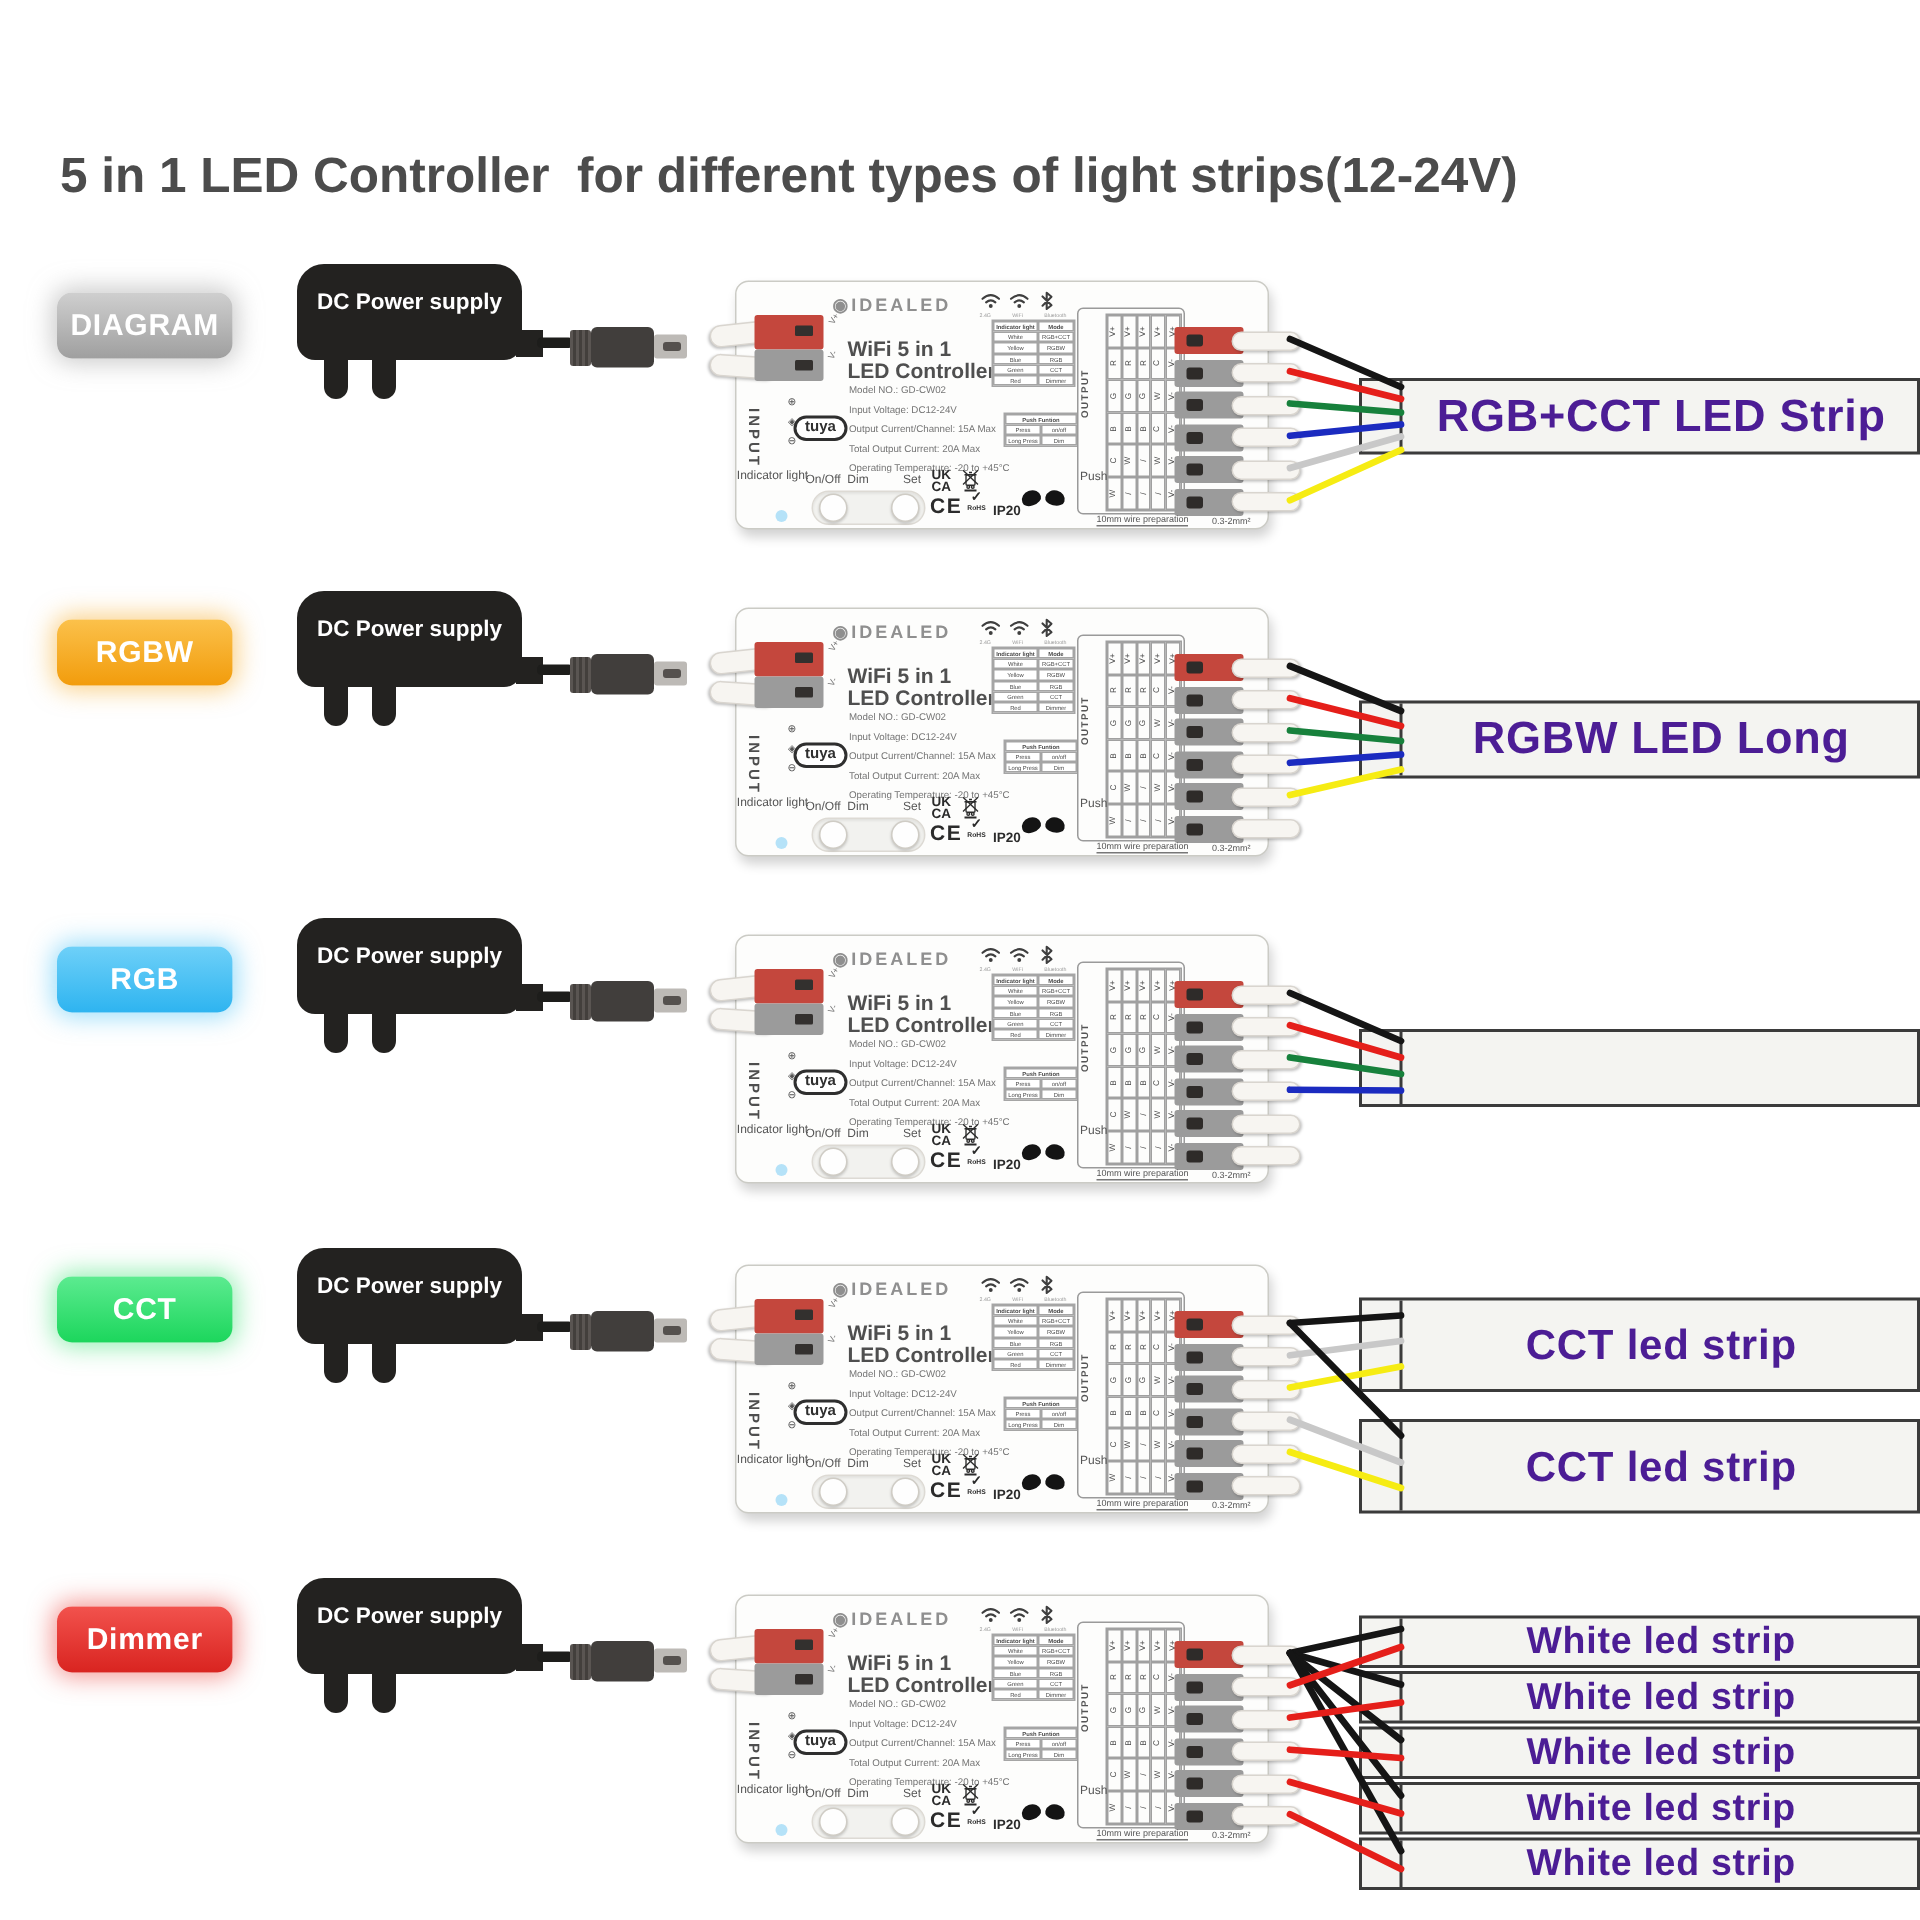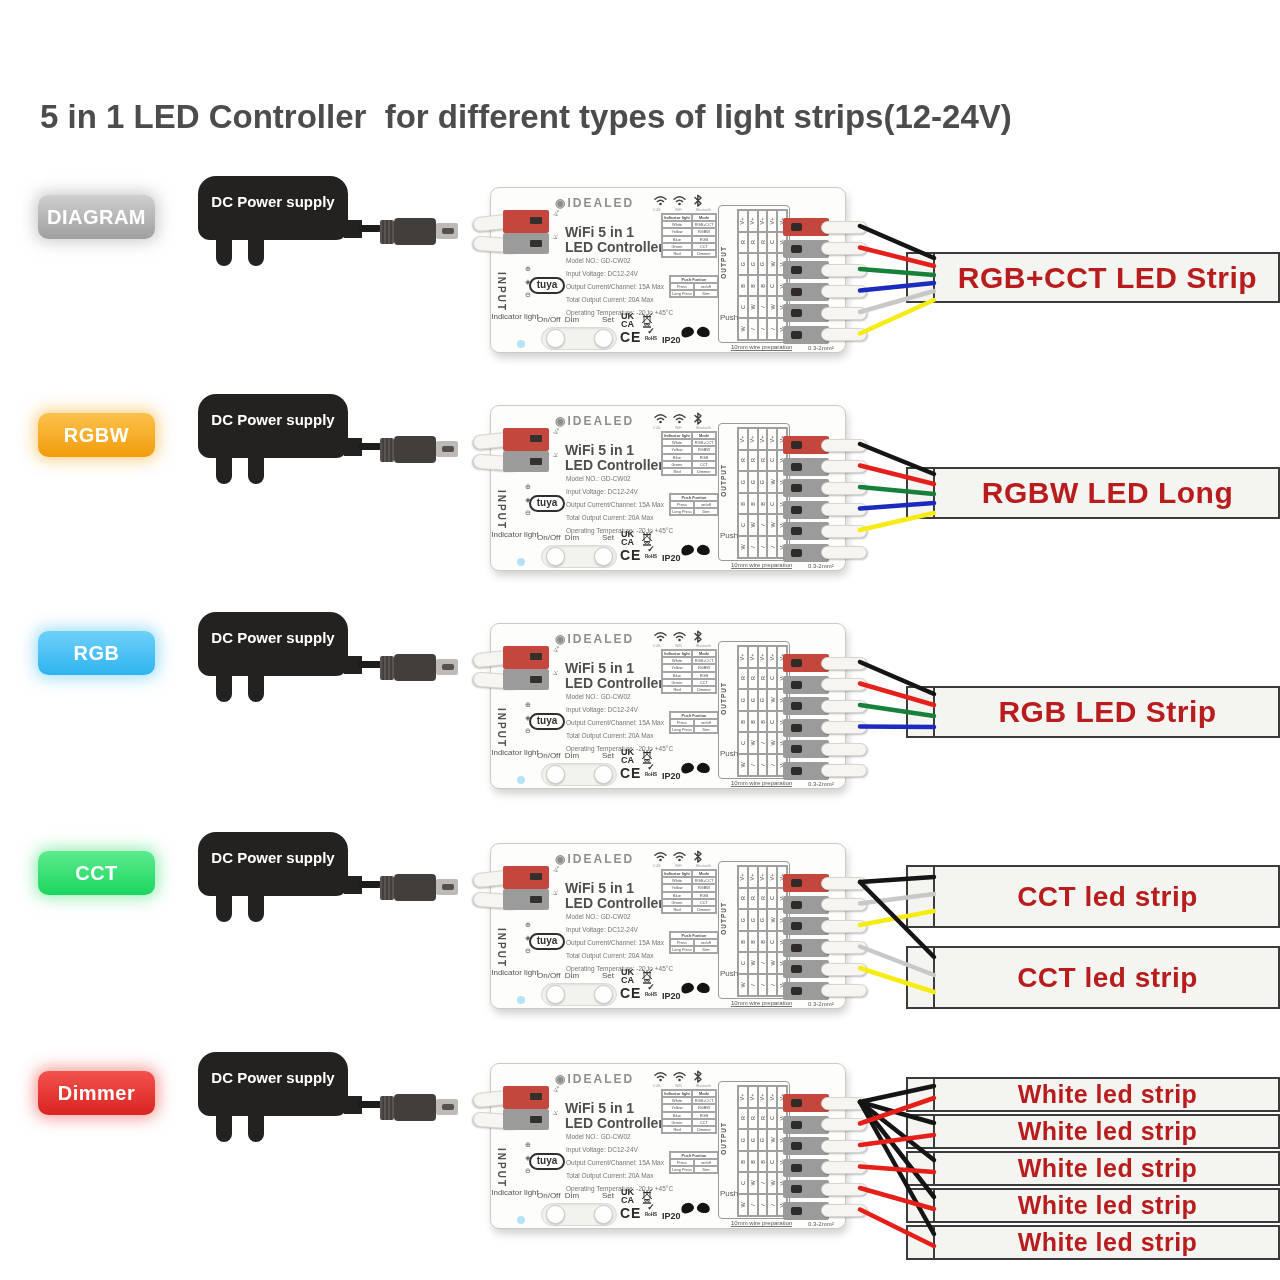--- a/index.html
+++ b/index.html
@@ -84,21 +84,21 @@
   .pbtn { position:absolute; width:13px; height:10px; background:#141414; border-radius:50% 50% 55% 45%/60% 60% 45% 40%; }
   .pb1 { left:190px; top:139px; transform:rotate(-18deg); }
   .pb2 { left:206px; top:139px; transform:rotate(14deg); }
   .wireprep { position:absolute; left:240px; top:156px; font-size:6px; color:#555; border-bottom:0.5px solid #777; }
   .wiresize { position:absolute; left:317px; top:157px; font-size:6px; color:#555; }
 
   
   .strip { position:absolute; left:906px; width:374px; background:#f4f4f1; border:2px solid #3b3b3b; }
   .strip-conn { position:absolute; left:0; top:0; bottom:0; width:27px; border-right:2px solid #3b3b3b; }
   .strip-label { position:absolute; left:29px; right:0; top:0; bottom:0; display:flex; align-items:center; justify-content:center;
-                 font-weight:700; color:#b91c1c; letter-spacing:.5px; }
+                 font-weight:700; color:#4c1d95; letter-spacing:.5px; }
 
   #wires { position:absolute; left:0; top:0; z-index:5; pointer-events:none; }
 </style>
 </head>
 <body>
 
 <div id="page">
   <div class="subtitle">5 in 1 LED Controller  for different types of light strips(12-24V)</div>
   <div id="rows">
   <div class="row" style="top: 172px;">
@@ -839,21 +839,20 @@
       <div class="push-label">Push</div>
       <div class="pbtn pb1"></div>
       <div class="pbtn pb2"></div>
       <div class="wireprep">10mm wire preparation</div>
       <div class="wiresize">0.3-2mm²</div>
     </div>
 
     <div class="strips">
           <div class="strip" style="top: 78px; height: 52px;">
             <div class="strip-conn"></div>
-            <div class="strip-label" style="font-size: 30px;">RGB LED Strip</div>
           </div>
         </div>
   </div>
 
   <div class="row" style="top: 828px;">
     <div class="badge" style="background: linear-gradient(rgb(92, 235, 144), rgb(28, 214, 92)); box-shadow: rgba(46, 224, 106, 0.5) 0px 0px 16px 3px;">CCT</div>
 
     <div class="plug-body">
       <span class="plug-label">DC Power supply</span>
     </div>

